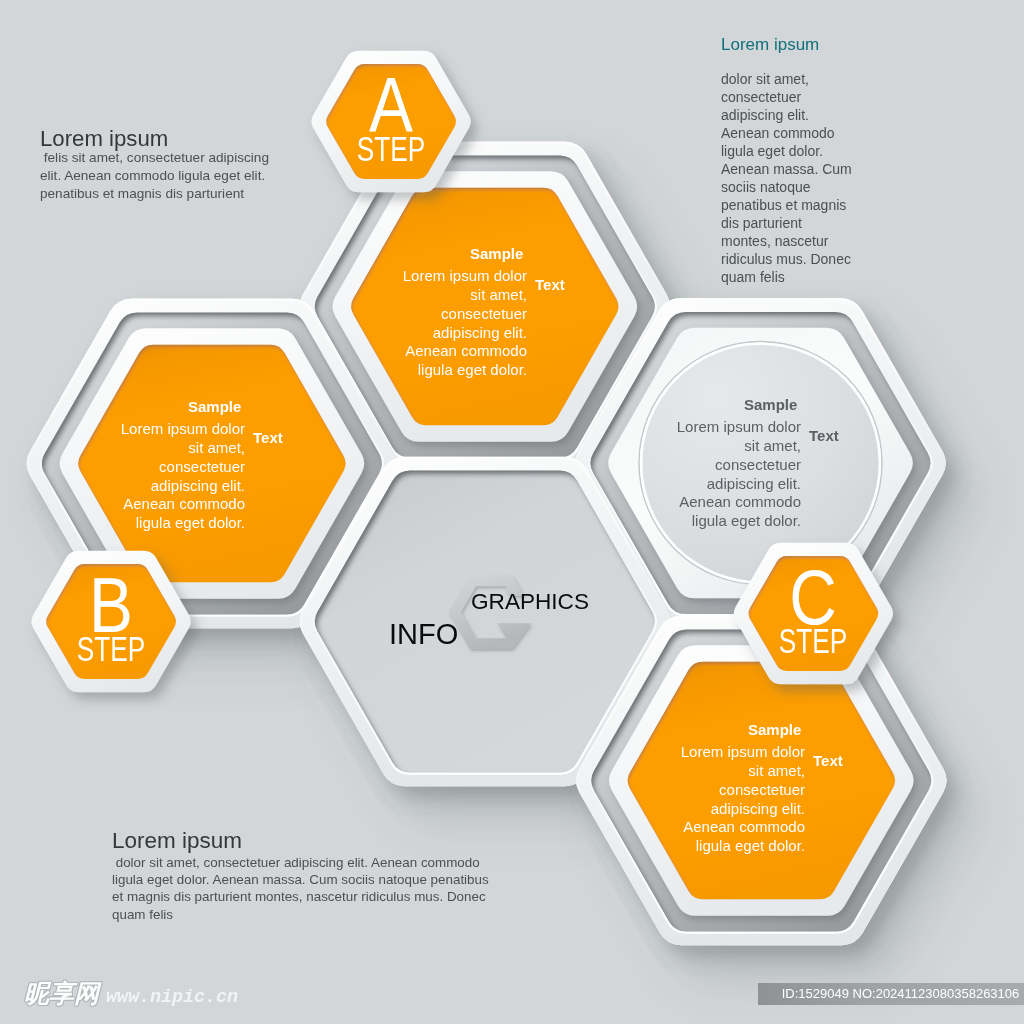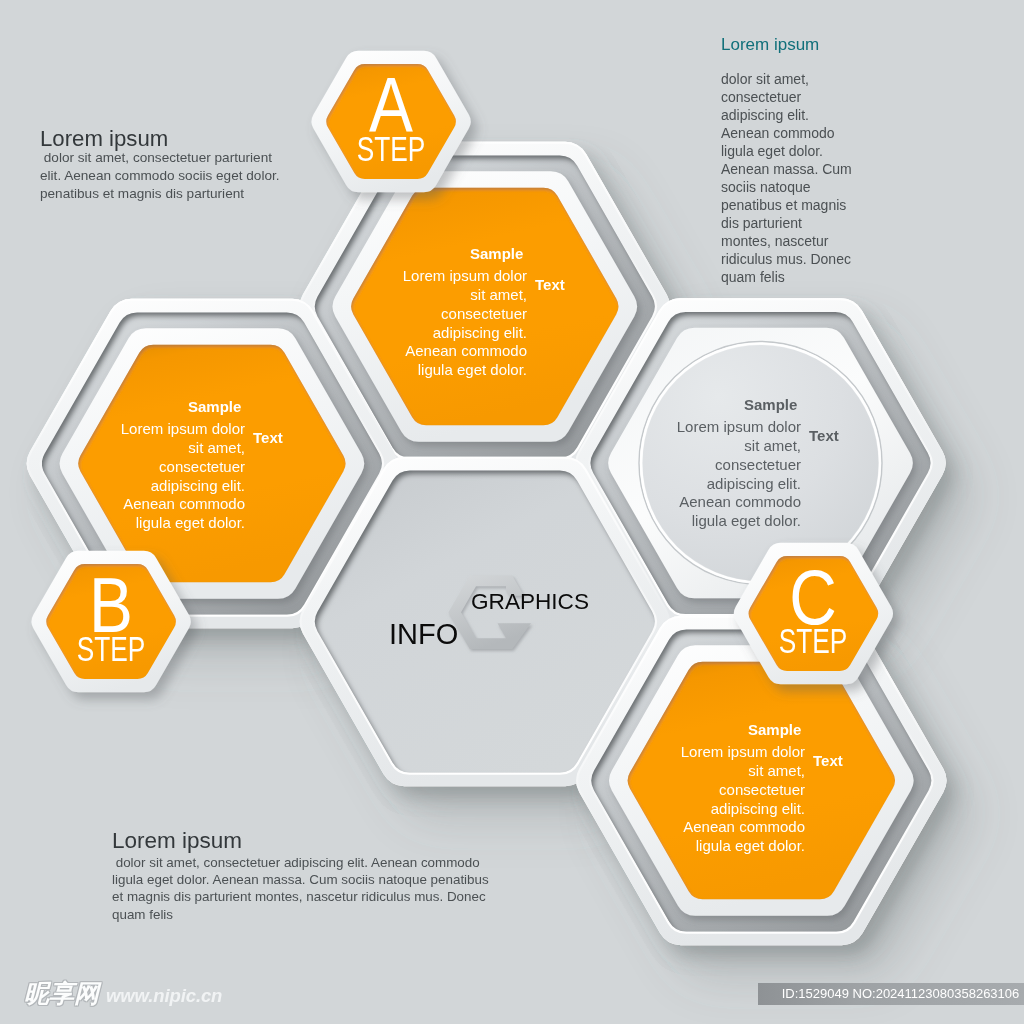--- a/index.html
+++ b/index.html
@@ -9,21 +9,21 @@
   #art{position:absolute;left:0;top:0;width:1024px;height:1024px;}
   #overlay{position:absolute;left:0;top:0;width:1024px;height:1024px;}
   .txt{position:absolute;white-space:pre;}
   .panel-body{font-family:"Liberation Sans",sans-serif;font-size:15px;line-height:18.7px;text-align:right;}
   .panel-head{font-family:"Liberation Sans",sans-serif;font-size:15px;font-weight:bold;line-height:23px;}
   #watermark{position:absolute;left:24px;top:981px;height:26px;display:flex;align-items:baseline;}
   #wm-cn{font-family:"DejaVu Sans",sans-serif;font-size:25px;font-weight:bold;font-style:italic;
          color:#fcfdfd;letter-spacing:0px;line-height:25px;
          text-shadow:1px 0 #b3b7ba,-1px 0 #b3b7ba,0 1px #b3b7ba,0 -1px #b3b7ba,
                      1px 1px #b3b7ba,-1px -1px #b3b7ba,1px -1px #b3b7ba,-1px 1px #b3b7ba;}
-  #wm-url{font-family:Liberation Sans, sans-serif;font-size:18.5px;font-weight:bold;font-style:italic;
+  #wm-url{font-family:Liberation Mono, monospace;font-size:18.5px;font-weight:bold;font-style:italic;
           color:#f1f3f4;margin-left:7px;line-height:18.5px;letter-spacing:-0.1px;}
   #idbadge{position:absolute;left:758px;top:983px;width:285px;height:22px;line-height:22px;
            background:linear-gradient(to right,#8e9295 0%,#9ea2a5 35%,#a8acaf 100%);
            color:#ffffff;font-family:"Liberation Sans",sans-serif;font-size:13px;text-align:center;}
 </style>
 </head>
 <body>
 
 <div id="stage">
   <svg id="art" viewBox="0 0 1024 1024">
@@ -211,21 +211,21 @@
       <div class="txt panel-body" style="right: 779px; top: 420.4px; color: rgb(255, 255, 255); text-align: right;"><div>Lorem ipsum dolor</div><div>sit amet,</div><div>consectetuer</div><div>adipiscing elit.</div><div>Aenean commodo</div><div>ligula eget dolor.</div></div>
       <div class="txt panel-head" style="left: 188px; top: 395.45px; color: rgb(255, 255, 255);">Sample</div>
       <div class="txt panel-head" style="left: 253px; top: 426.45px; color: rgb(255, 255, 255);">Text</div>
       <div class="txt panel-body" style="right: 223px; top: 418.4px; color: rgb(90, 95, 99); text-align: right;"><div>Lorem ipsum dolor</div><div>sit amet,</div><div>consectetuer</div><div>adipiscing elit.</div><div>Aenean commodo</div><div>ligula eget dolor.</div></div>
       <div class="txt panel-head" style="left: 744px; top: 393.45px; color: rgb(90, 95, 99);">Sample</div>
       <div class="txt panel-head" style="left: 809px; top: 424.45px; color: rgb(90, 95, 99);">Text</div>
       <div class="txt panel-body" style="right: 219px; top: 743.4px; color: rgb(255, 255, 255); text-align: right;"><div>Lorem ipsum dolor</div><div>sit amet,</div><div>consectetuer</div><div>adipiscing elit.</div><div>Aenean commodo</div><div>ligula eget dolor.</div></div>
       <div class="txt panel-head" style="left: 748px; top: 718.45px; color: rgb(255, 255, 255);">Sample</div>
       <div class="txt panel-head" style="left: 813px; top: 749.45px; color: rgb(255, 255, 255);">Text</div>
       <div class="txt " style="left: 40px; top: 128.13px; color: rgb(51, 56, 59); font-family: &quot;Liberation Sans&quot;, sans-serif; font-size: 22.2px; line-height: 22.2px;">Lorem ipsum</div>
-      <div class="txt " style="left: 40px; top: 149.39px; color: rgb(75, 80, 83); font-family: &quot;Liberation Sans&quot;, sans-serif; font-size: 13.6px; line-height: 17.7px;"><div> dolor sit amet, consectetuer parturient</div><div>elit. Aenean commodo sociis eget dolor.</div><div>penatibus et magnis dis parturient</div></div>
+      <div class="txt " style="left: 40px; top: 149.39px; color: rgb(75, 80, 83); font-family: &quot;Liberation Sans&quot;, sans-serif; font-size: 13.6px; line-height: 17.7px;"><div> felis sit amet, consectetuer adipiscing</div><div>elit. Aenean commodo ligula eget elit.</div><div>penatibus et magnis dis parturient</div></div>
       <div class="txt " style="left: 721px; top: 35.55px; color: rgb(17, 112, 122); font-family: &quot;Liberation Sans&quot;, sans-serif; font-size: 17px; line-height: 17px;">Lorem ipsum</div>
       <div class="txt " style="left: 721px; top: 71.11px; color: rgb(75, 80, 83); font-family: &quot;Liberation Sans&quot;, sans-serif; font-size: 14px; line-height: 17.98px;"><div>dolor sit amet,</div><div>consectetuer</div><div>adipiscing elit.</div><div>Aenean commodo</div><div>ligula eget dolor.</div><div>Aenean massa. Cum</div><div>sociis natoque</div><div>penatibus et magnis</div><div>dis parturient</div><div>montes, nascetur</div><div>ridiculus mus. Donec</div><div>quam felis</div></div>
       <div class="txt " style="left: 112px; top: 829.875px; color: rgb(51, 56, 59); font-family: &quot;Liberation Sans&quot;, sans-serif; font-size: 22.5px; line-height: 22.5px;">Lorem ipsum</div>
       <div class="txt " style="left: 112px; top: 853.66px; color: rgb(75, 80, 83); font-family: &quot;Liberation Sans&quot;, sans-serif; font-size: 13.4px; line-height: 17.3px;"><div> dolor sit amet, consectetuer adipiscing elit. Aenean commodo</div><div>ligula eget dolor. Aenean massa. Cum sociis natoque penatibus</div><div>et magnis dis parturient montes, nascetur ridiculus mus. Donec</div><div>quam felis</div></div>
       <div class="txt " style="left: 389px; top: 620.35px; color: rgb(11, 11, 11); font-family: &quot;Liberation Sans&quot;, sans-serif; font-size: 29px; line-height: 29px;">INFO</div>
       <div class="txt " style="left: 471px; top: 590.79px; color: rgb(11, 11, 11); font-family: &quot;Liberation Sans&quot;, sans-serif; font-size: 22.6px; line-height: 22.6px;">GRAPHICS</div>
       <div class="txt " style="left: 331.1px; top: 67.05px; width: 120px; text-align: center; font-family: &quot;Liberation Sans&quot;, sans-serif; font-size: 77px; color: rgb(255, 255, 255); line-height: 77px; transform: scaleX(0.855); transform-origin: 50% 50%;">A</div>
       <div class="txt " style="left: 331.1px; top: 131.25px; width: 120px; text-align: center; font-family: &quot;Liberation Sans&quot;, sans-serif; font-size: 35px; color: rgb(255, 255, 255); line-height: 35px; transform: scaleX(0.75); transform-origin: 50% 50%;">STEP</div>
       <div class="txt " style="left: 51.1px; top: 567.05px; width: 120px; text-align: center; font-family: &quot;Liberation Sans&quot;, sans-serif; font-size: 77px; color: rgb(255, 255, 255); line-height: 77px; transform: scaleX(0.855); transform-origin: 50% 50%;">B</div>
       <div class="txt " style="left: 51.1px; top: 631.25px; width: 120px; text-align: center; font-family: &quot;Liberation Sans&quot;, sans-serif; font-size: 35px; color: rgb(255, 255, 255); line-height: 35px; transform: scaleX(0.75); transform-origin: 50% 50%;">STEP</div>

